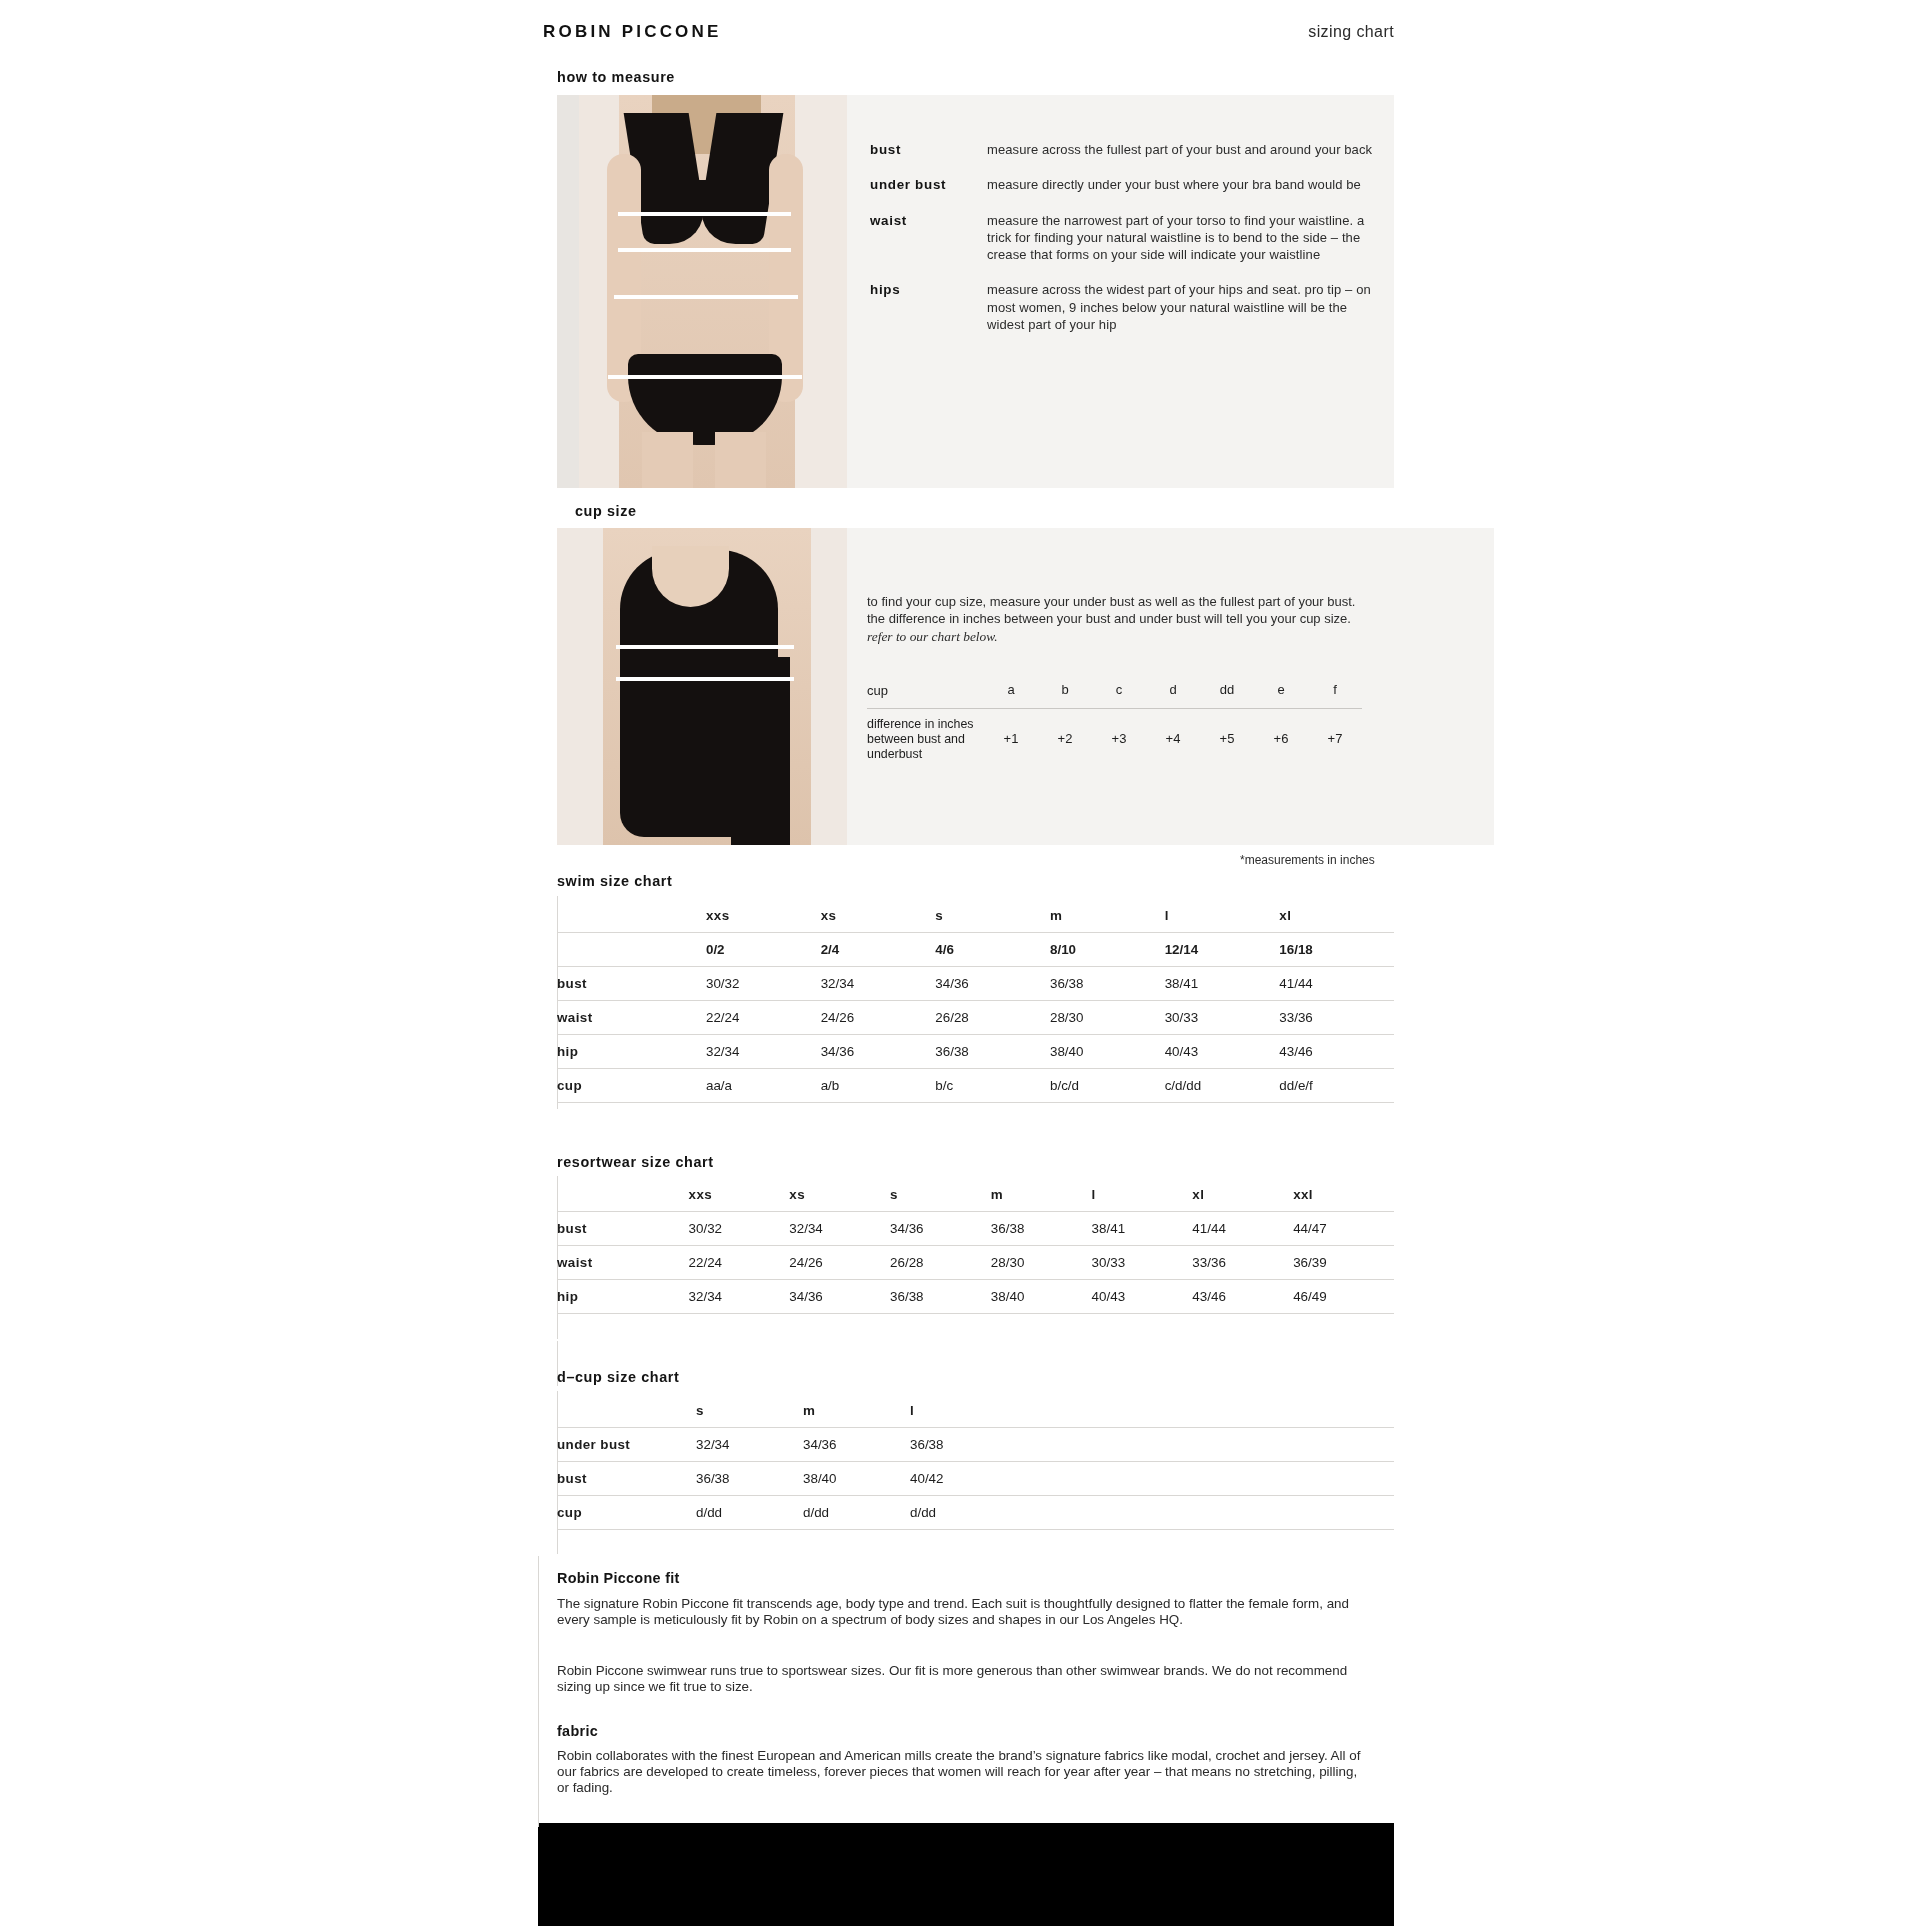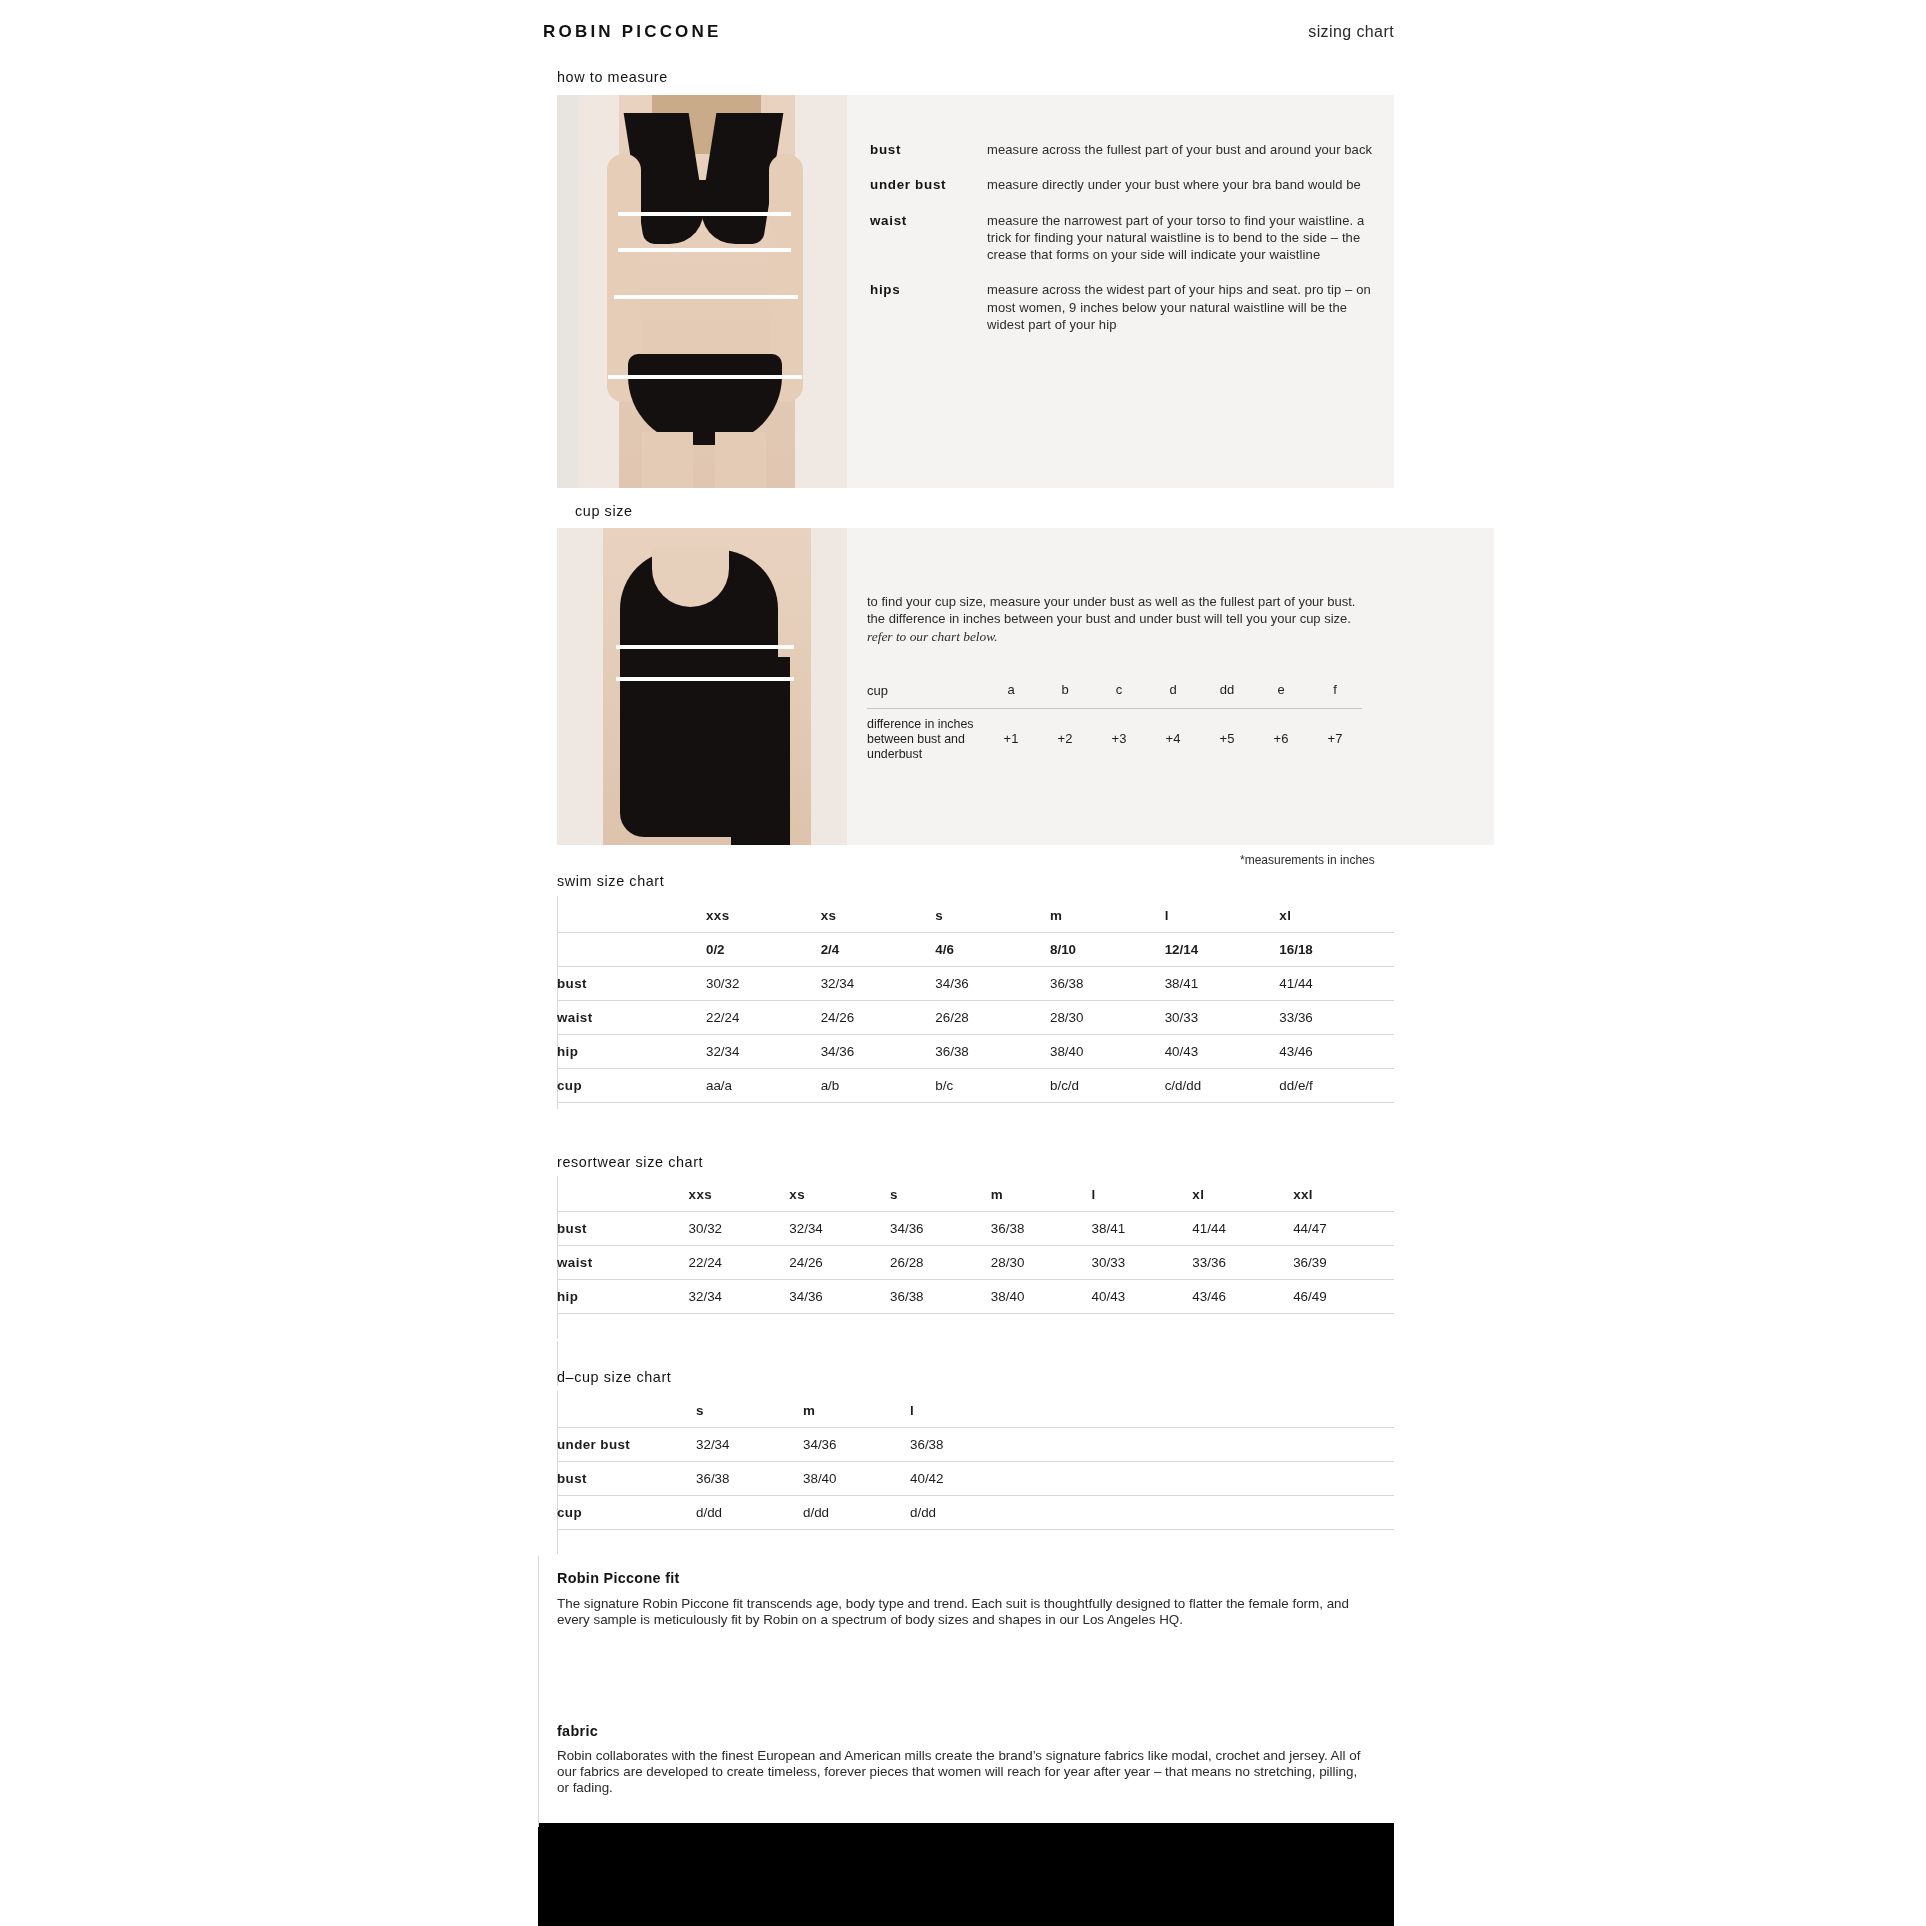--- a/index.html
+++ b/index.html
@@ -40,21 +40,21 @@
   }
   .header-right {
     font-size: 16px;
     color: #2a2a2a;
     letter-spacing: 0.4px;
   }
   
   .sec-title {
     position: absolute;
     font-size: 14.4px;
-    font-weight: normal;
+    font-weight: bold;
     letter-spacing: 0.6px;
     color: #141414;
   }
   
   .measure-block {
     position: absolute;
     left: 557px;
     top: 95px;
     width: 837px;
     height: 393px;
@@ -469,20 +469,21 @@
       <td class="rl">cup</td>
       <td>d/dd</td>
       <td>d/dd</td>
       <td>d/dd</td>
     </tr>
   </tbody>
     </table>
 
   <div class="blk-title" style="left:557px; top:1570px;">Robin Piccone fit</div>
   <div class="blk-p" style="left:557px; top:1596px;">The signature Robin Piccone fit transcends age, body type and trend. Each suit is thoughtfully designed to flatter the female form, and every sample is meticulously fit by Robin on a spectrum of body sizes and shapes in our Los Angeles HQ.</div>
+  <div class="blk-p" style="left:557px; top:1663px;">Robin Piccone swimwear runs true to sportswear sizes. Our fit is more generous than other swimwear brands. We do not recommend sizing up since we fit true to size.</div>
 
   <div class="blk-title" style="left:557px; top:1723px;">fabric</div>
   <div class="blk-p" style="left:557px; top:1748px;">Robin collaborates with the finest European and American mills create the brand’s signature fabrics like modal, crochet and jersey. All of our fabrics are developed to create timeless, forever pieces that women will reach for year after year – that means no stretching, pilling, or fading.</div>
 
   <div class="footer-bar"></div>
 
   <div class="vrule" style="left:538px; top:1556px; height:271px;"></div>
 
 </div>
 

